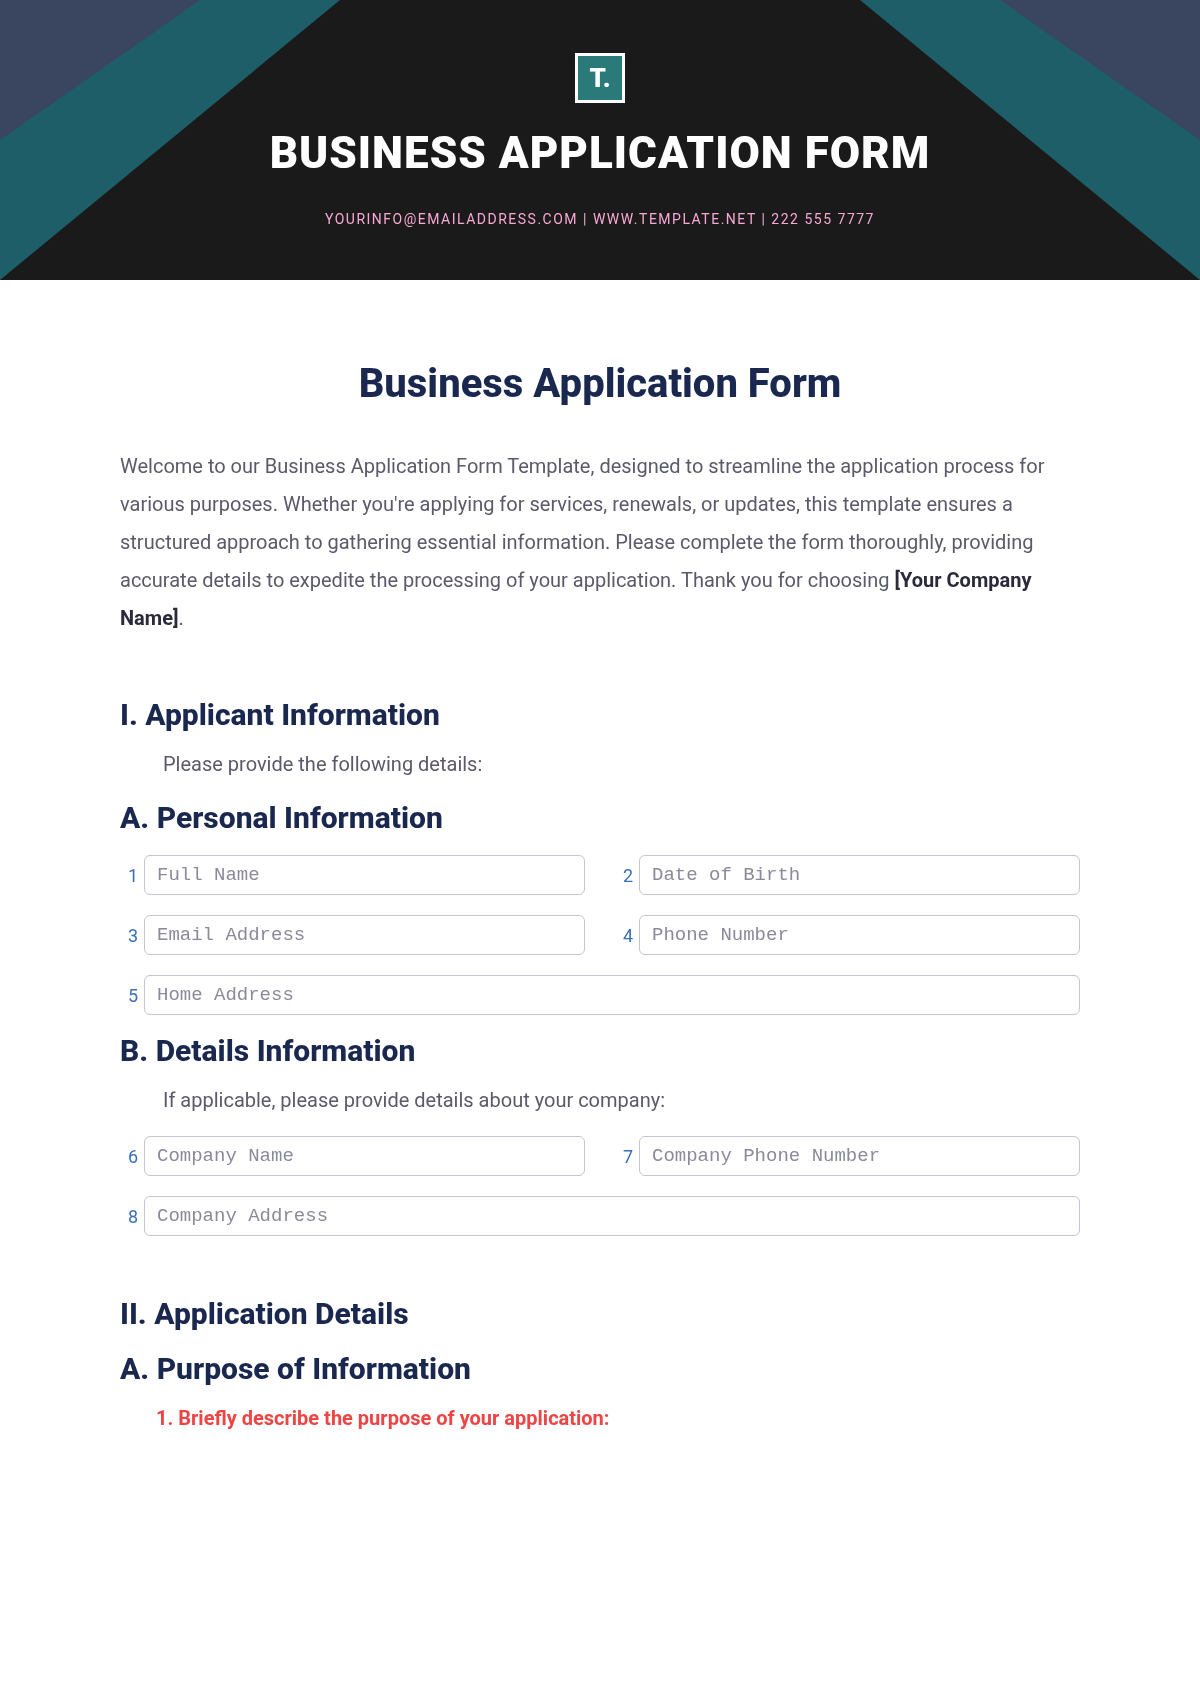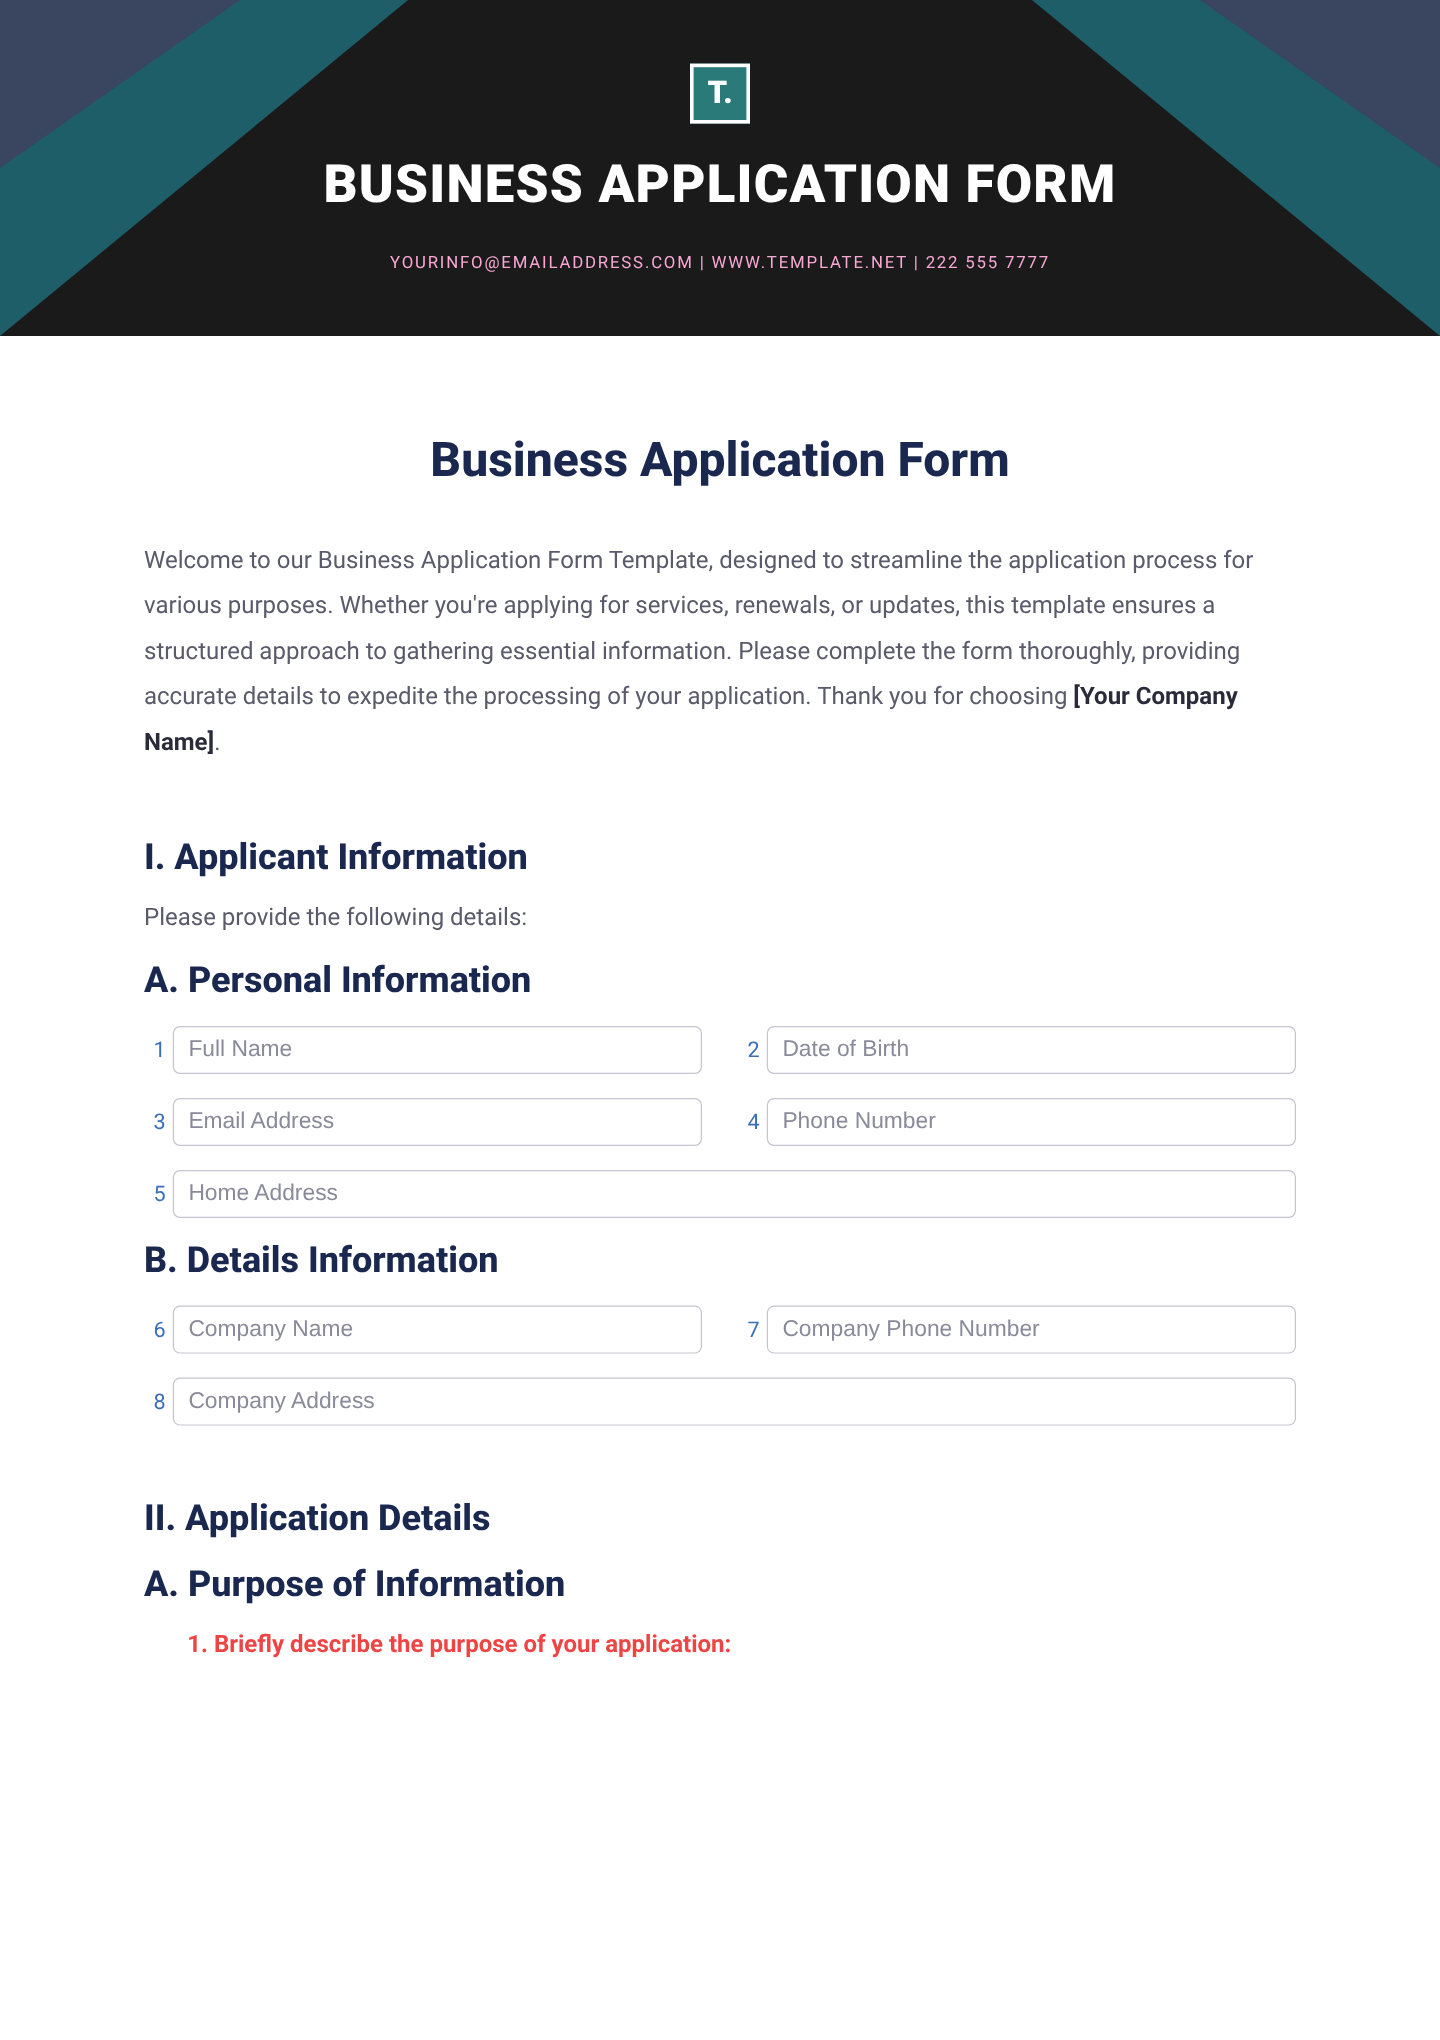--- a/index.html
+++ b/index.html
@@ -107,20 +107,21 @@
       font-size: 30px;
       font-weight: 800;
       color: #1a2850;
       margin-top: 60px;
       margin-bottom: 20px;
     }
     .section-subtext {
       font-size: 20px;
       color: #5a5a6a;
       margin-bottom: 24px;
+      margin-left: 43px;
     }
     .subsection-heading {
       font-size: 30px;
       font-weight: 800;
       color: #1a2850;
       margin-top: 18px;
       margin-bottom: 20px;
     }
     .field-grid {
       display: flex;
@@ -143,21 +144,21 @@
       text-align: right;
     }
     .field-input {
       flex: 1;
       border: 1.5px solid #c5c5d0;
       border-radius: 6px;
       padding: 8px 12px;
       font-size: 19px;
       color: #8b5cf6;
       background: #ffffff;
-      font-family: Liberation Sans, sans-serif;
+      font-family: Liberation Mono, monospace;
     }
     .field-input::placeholder {
       color: #8a8a9a;
     }
     .numbered-item {
       font-size: 20px;
       font-weight: 700;
       color: #ef4444;
       margin-left: 36px;
       margin-top: 10px;
@@ -204,20 +205,21 @@
       <span class="field-num">4</span>
       <input class="field-input" type="text" placeholder="Phone Number" style="">
     </div>
     <div class="field-item full">
       <span class="field-num">5</span>
       <input class="field-input" type="text" placeholder="Home Address" style="">
     </div>
   </div>
 
   <h3 class="subsection-heading">B. Details Information</h3>
+  <p class="section-subtext">If applicable, please provide details about your company:</p>
   <div class="field-grid">
     <div class="field-item half">
       <span class="field-num">6</span>
       <input class="field-input" type="text" placeholder="Company Name" style="">
     </div>
     <div class="field-item half">
       <span class="field-num">7</span>
       <input class="field-input" type="text" placeholder="Company Phone Number" style="">
     </div>
     <div class="field-item full">

